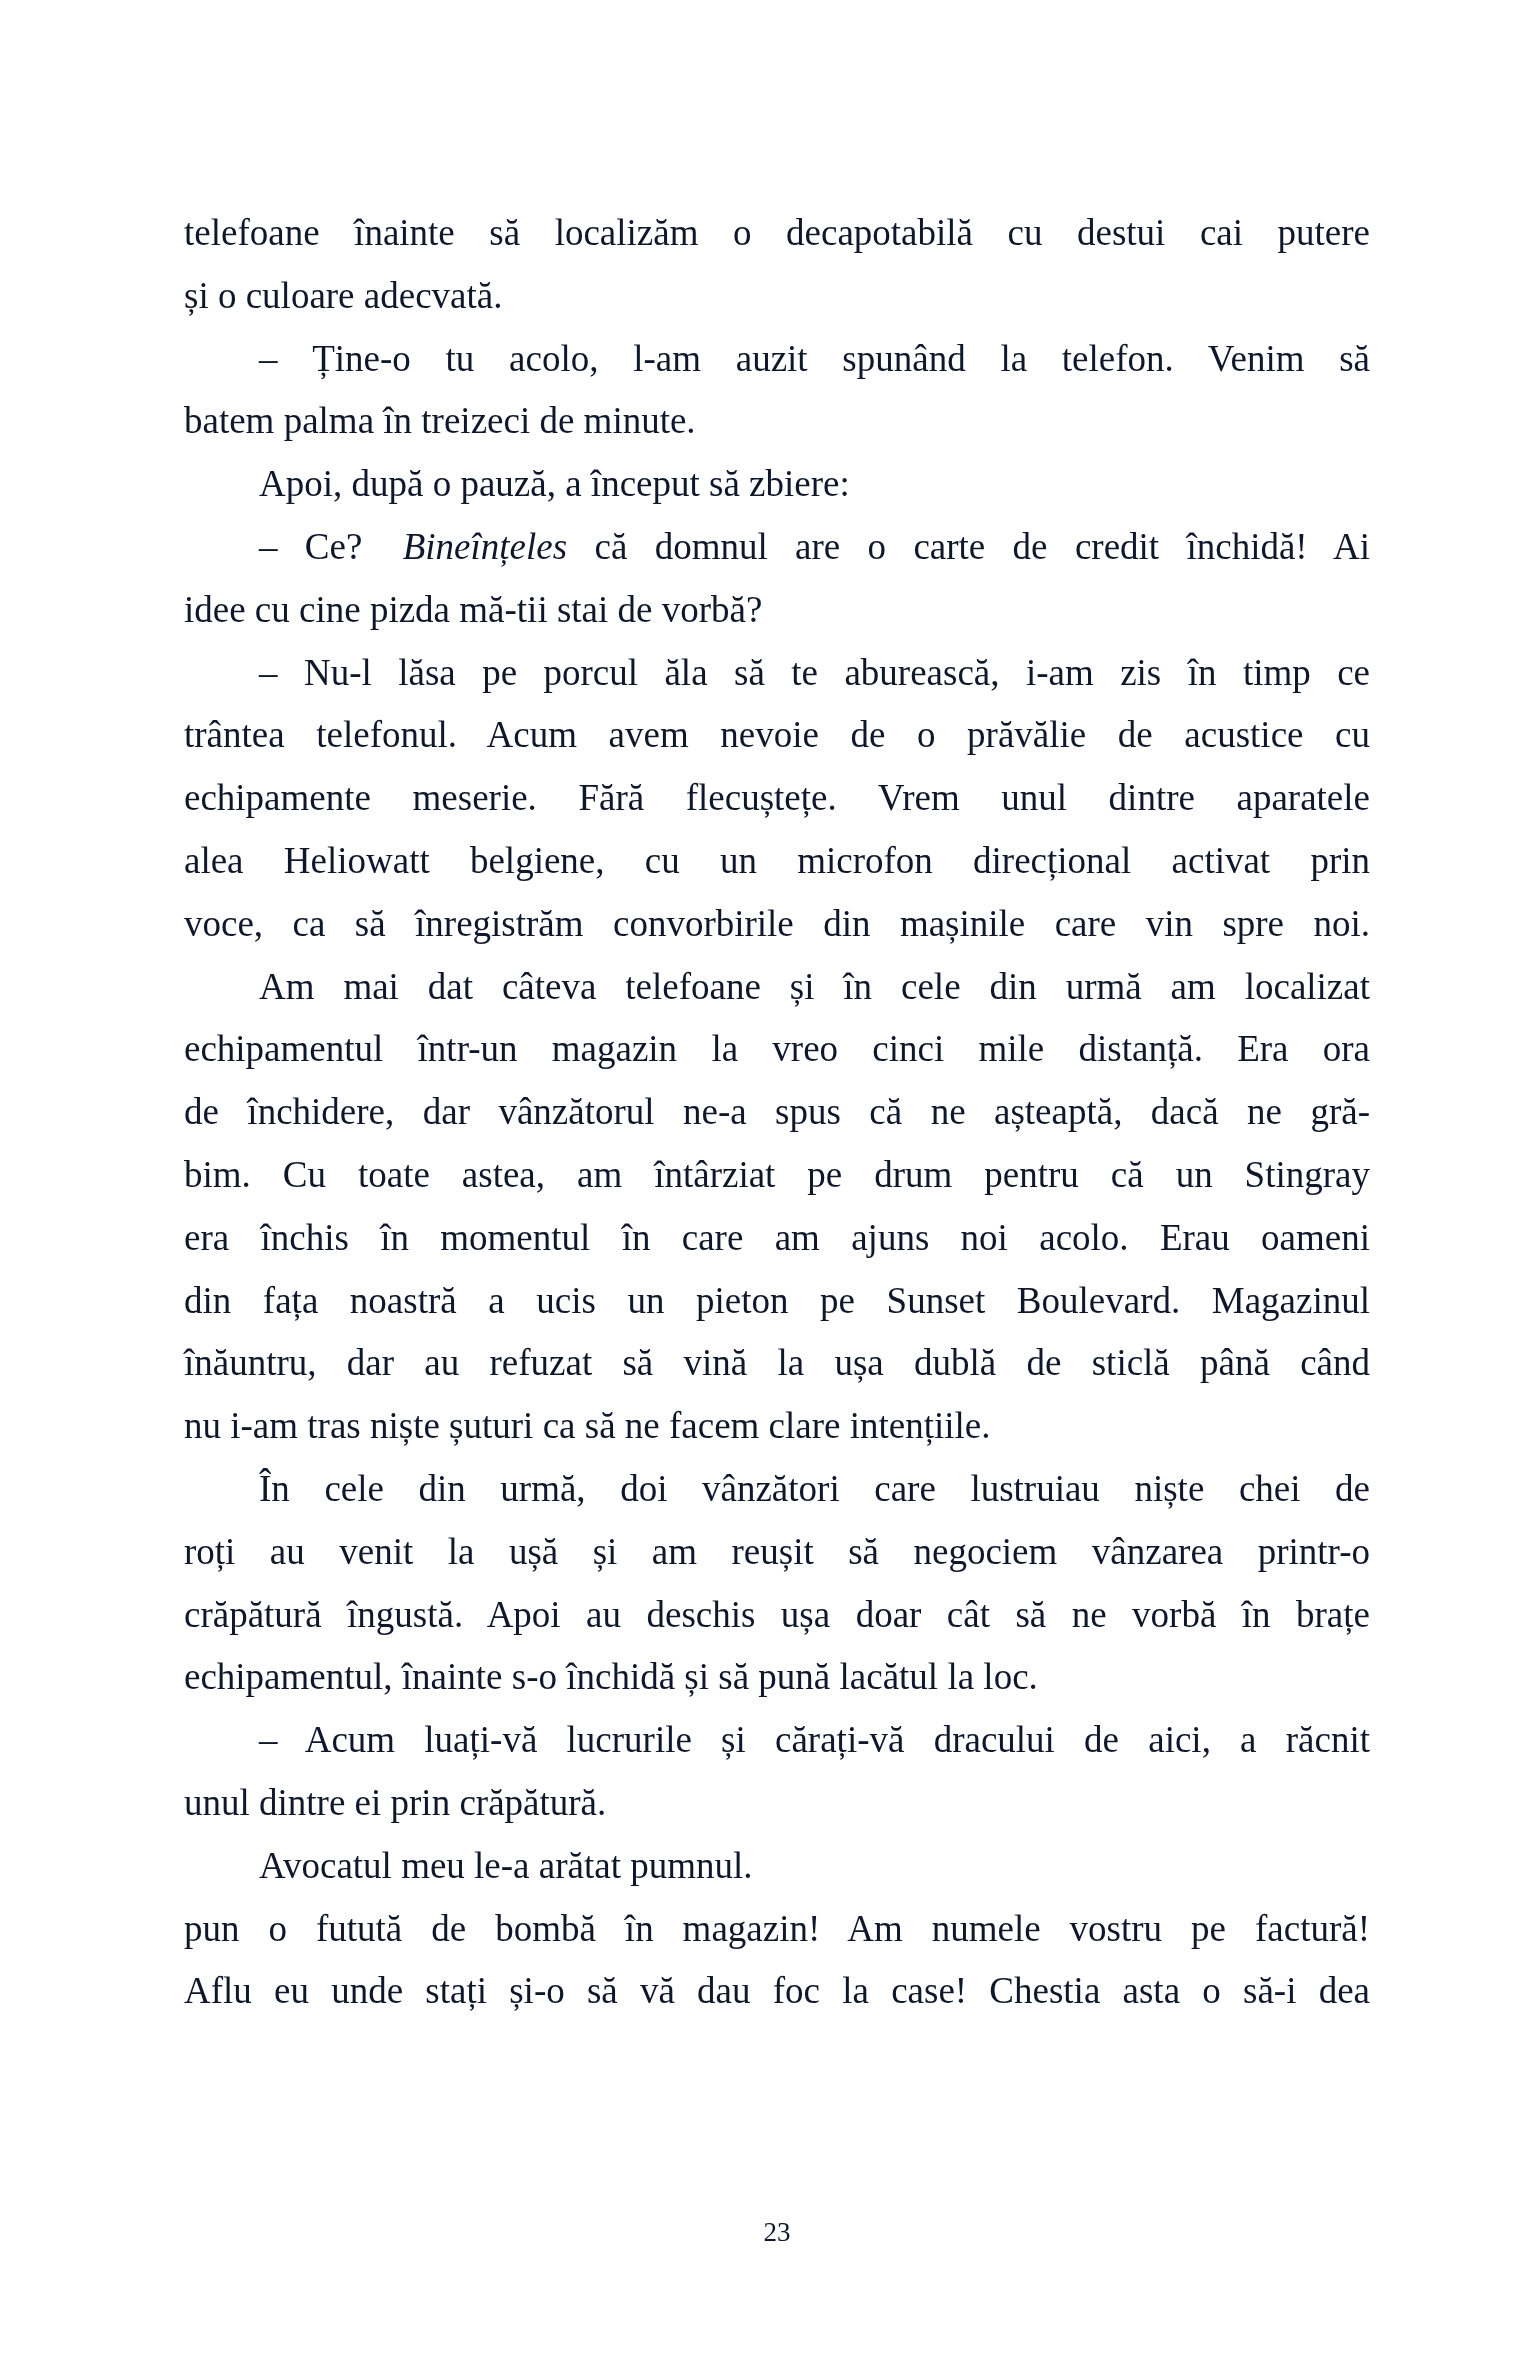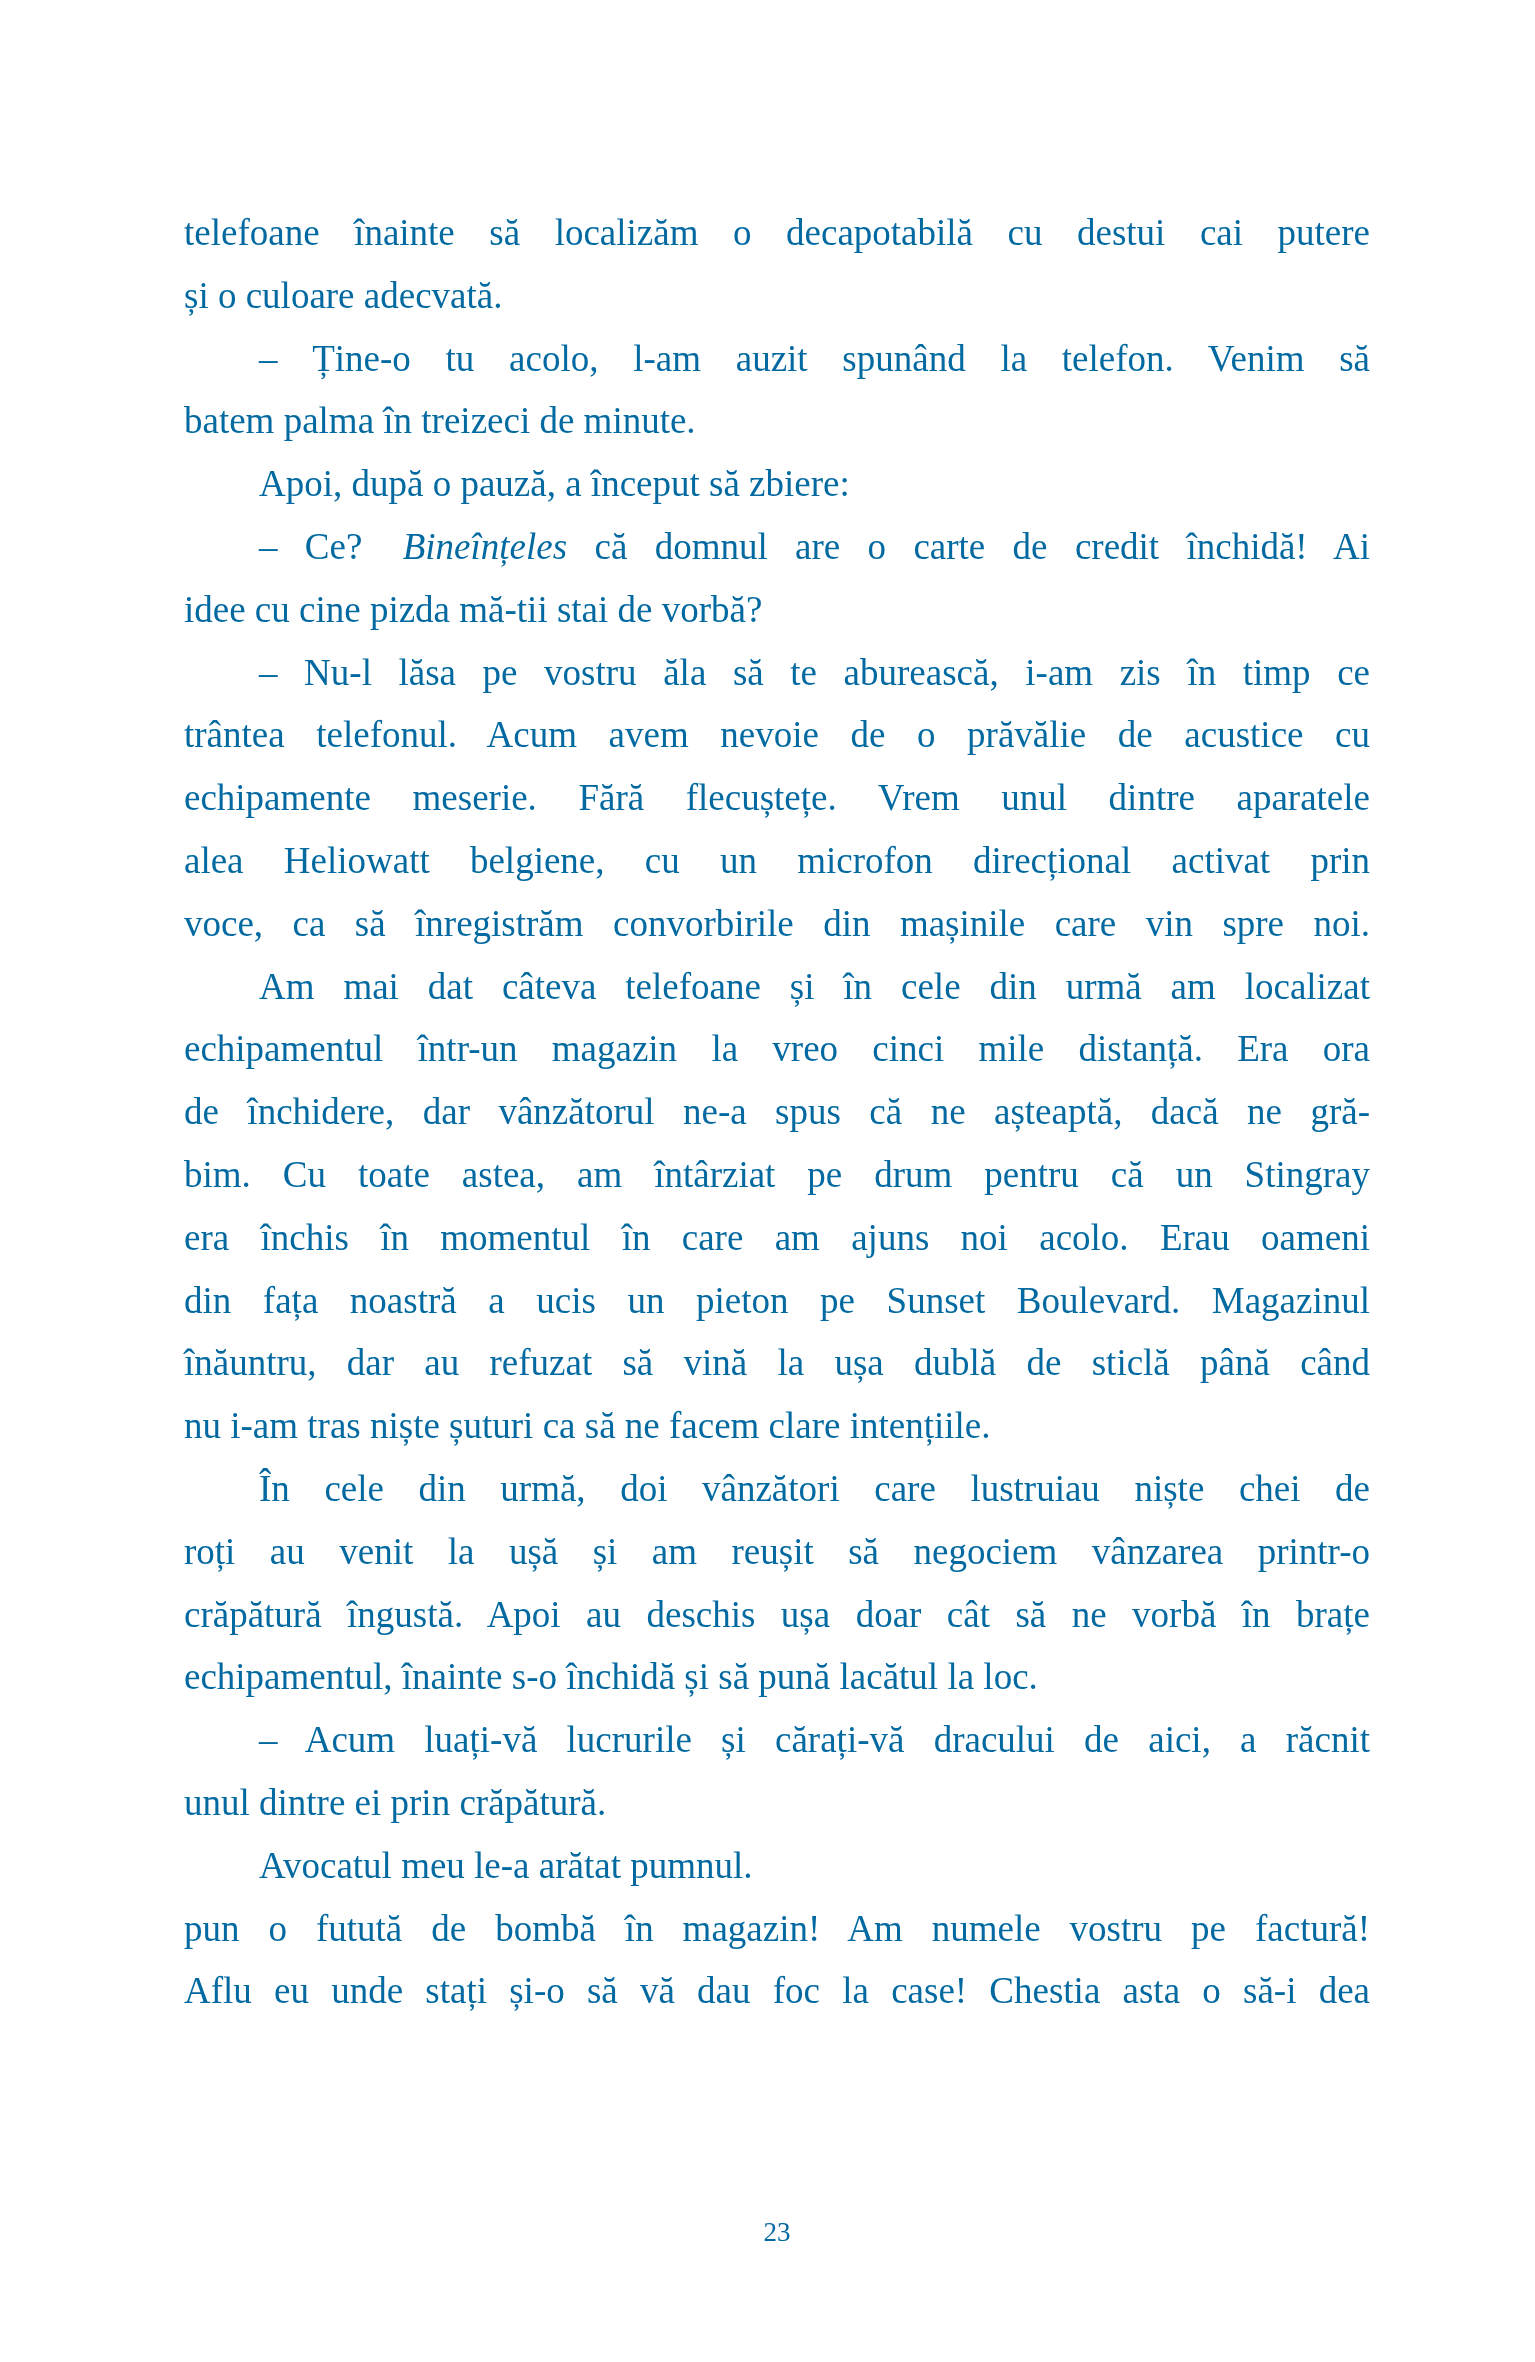--- a/index.html
+++ b/index.html
@@ -6,21 +6,21 @@
     margin: 0;
     padding: 0;
     background: #e8e8e8;
   }
   .page {
     position: relative;
     width: 1535px;
     height: 2362px;
     margin: 0 auto;
     background: #ffffff;
-    color: #0369a1;
+    color: #0f172a;
     font-family: "Liberation Serif", "DejaVu Serif", serif;
     overflow: hidden;
   }
   .textblock {
     position: absolute;
     left: 184px;
     top: 202px;
     width: 1186px;
     font-size: 37px;
     line-height: 62.8px;
@@ -54,21 +54,21 @@
 
 <div class="page">
   <div class="textblock">
     <div class="line j">telefoane înainte să localizăm o decapotabilă cu destui cai putere</div>
     <div class="line">și o culoare adecvată.</div>
     <div class="line j i">– Ține-o tu acolo, l-am auzit spunând la telefon. Venim să</div>
     <div class="line">batem palma în treizeci de minute.</div>
     <div class="line i">Apoi, după o pauză, a început să zbiere:</div>
     <div class="line j i"><span>– Ce? </span><span class="italic">Bineînțeles</span><span> că domnul are o carte de credit închidă! Ai</span></div>
     <div class="line">idee cu cine pizda mă-tii stai de vorbă?</div>
-    <div class="line j i">– Nu-l lăsa pe vostru ăla să te aburească, i-am zis în timp ce</div>
+    <div class="line j i">– Nu-l lăsa pe porcul ăla să te aburească, i-am zis în timp ce</div>
     <div class="line j">trântea telefonul. Acum avem nevoie de o prăvălie de acustice cu</div>
     <div class="line j">echipamente meserie. Fără flecuștețe. Vrem unul dintre aparatele</div>
     <div class="line j">alea Heliowatt belgiene, cu un microfon direcțional activat prin</div>
     <div class="line j">voce, ca să înregistrăm convorbirile din mașinile care vin spre noi.</div>
     <div class="line j i">Am mai dat câteva telefoane și în cele din urmă am localizat</div>
     <div class="line j">echipamentul într-un magazin la vreo cinci mile distanță. Era ora</div>
     <div class="line j">de închidere, dar vânzătorul ne-a spus că ne așteaptă, dacă ne gră-</div>
     <div class="line j">bim. Cu toate astea, am întârziat pe drum pentru că un Stingray</div>
     <div class="line j">era închis în momentul în care am ajuns noi acolo. Erau oameni</div>
     <div class="line j">din fața noastră a ucis un pieton pe Sunset Boulevard. Magazinul</div>

